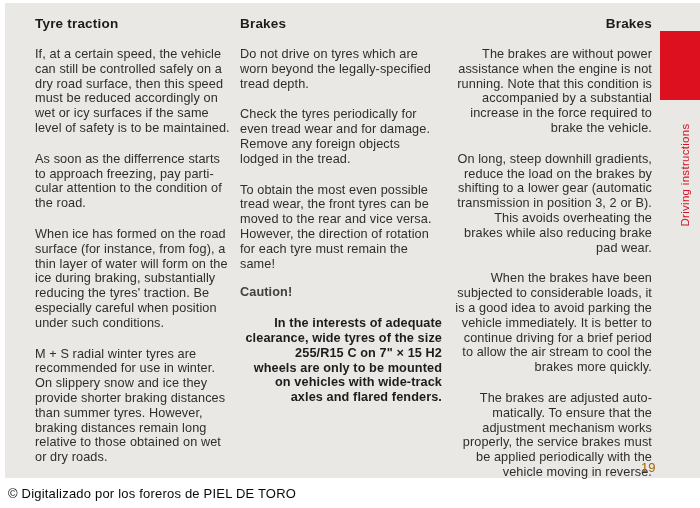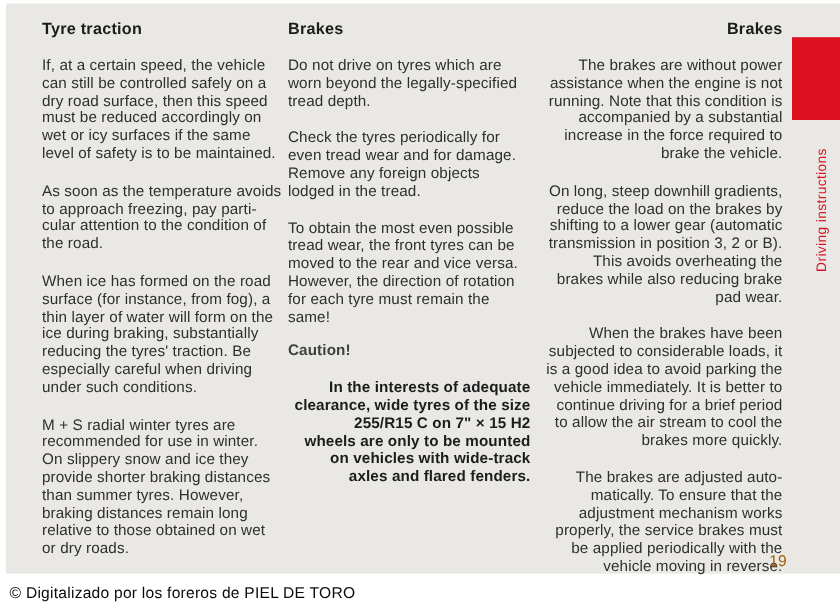--- a/index.html
+++ b/index.html
@@ -89,30 +89,30 @@
   <div class="page">
 
     <div class="col col-1">
       <h2>Tyre traction</h2>
       <p>If, at a certain speed, the vehicle
 can still be controlled safely on a
 dry road surface, then this speed
 must be reduced accordingly on
 wet or icy surfaces if the same
 level of safety is to be maintained.</p>
-      <p>As soon as the temperature avoids
+      <p>As soon as the differrence starts
 to approach freezing, pay parti-
 cular attention to the condition of
 the road.</p>
       <p>When ice has formed on the road
 surface (for instance, from fog), a
 thin layer of water will form on the
 ice during braking, substantially
 reducing the tyres' traction. Be
-especially careful when driving
+especially careful when position
 under such conditions.</p>
       <p>M + S radial winter tyres are
 recommended for use in winter.
 On slippery snow and ice they
 provide shorter braking distances
 than summer tyres. However,
 braking distances remain long
 relative to those obtained on wet
 or dry roads.</p>
     </div>

